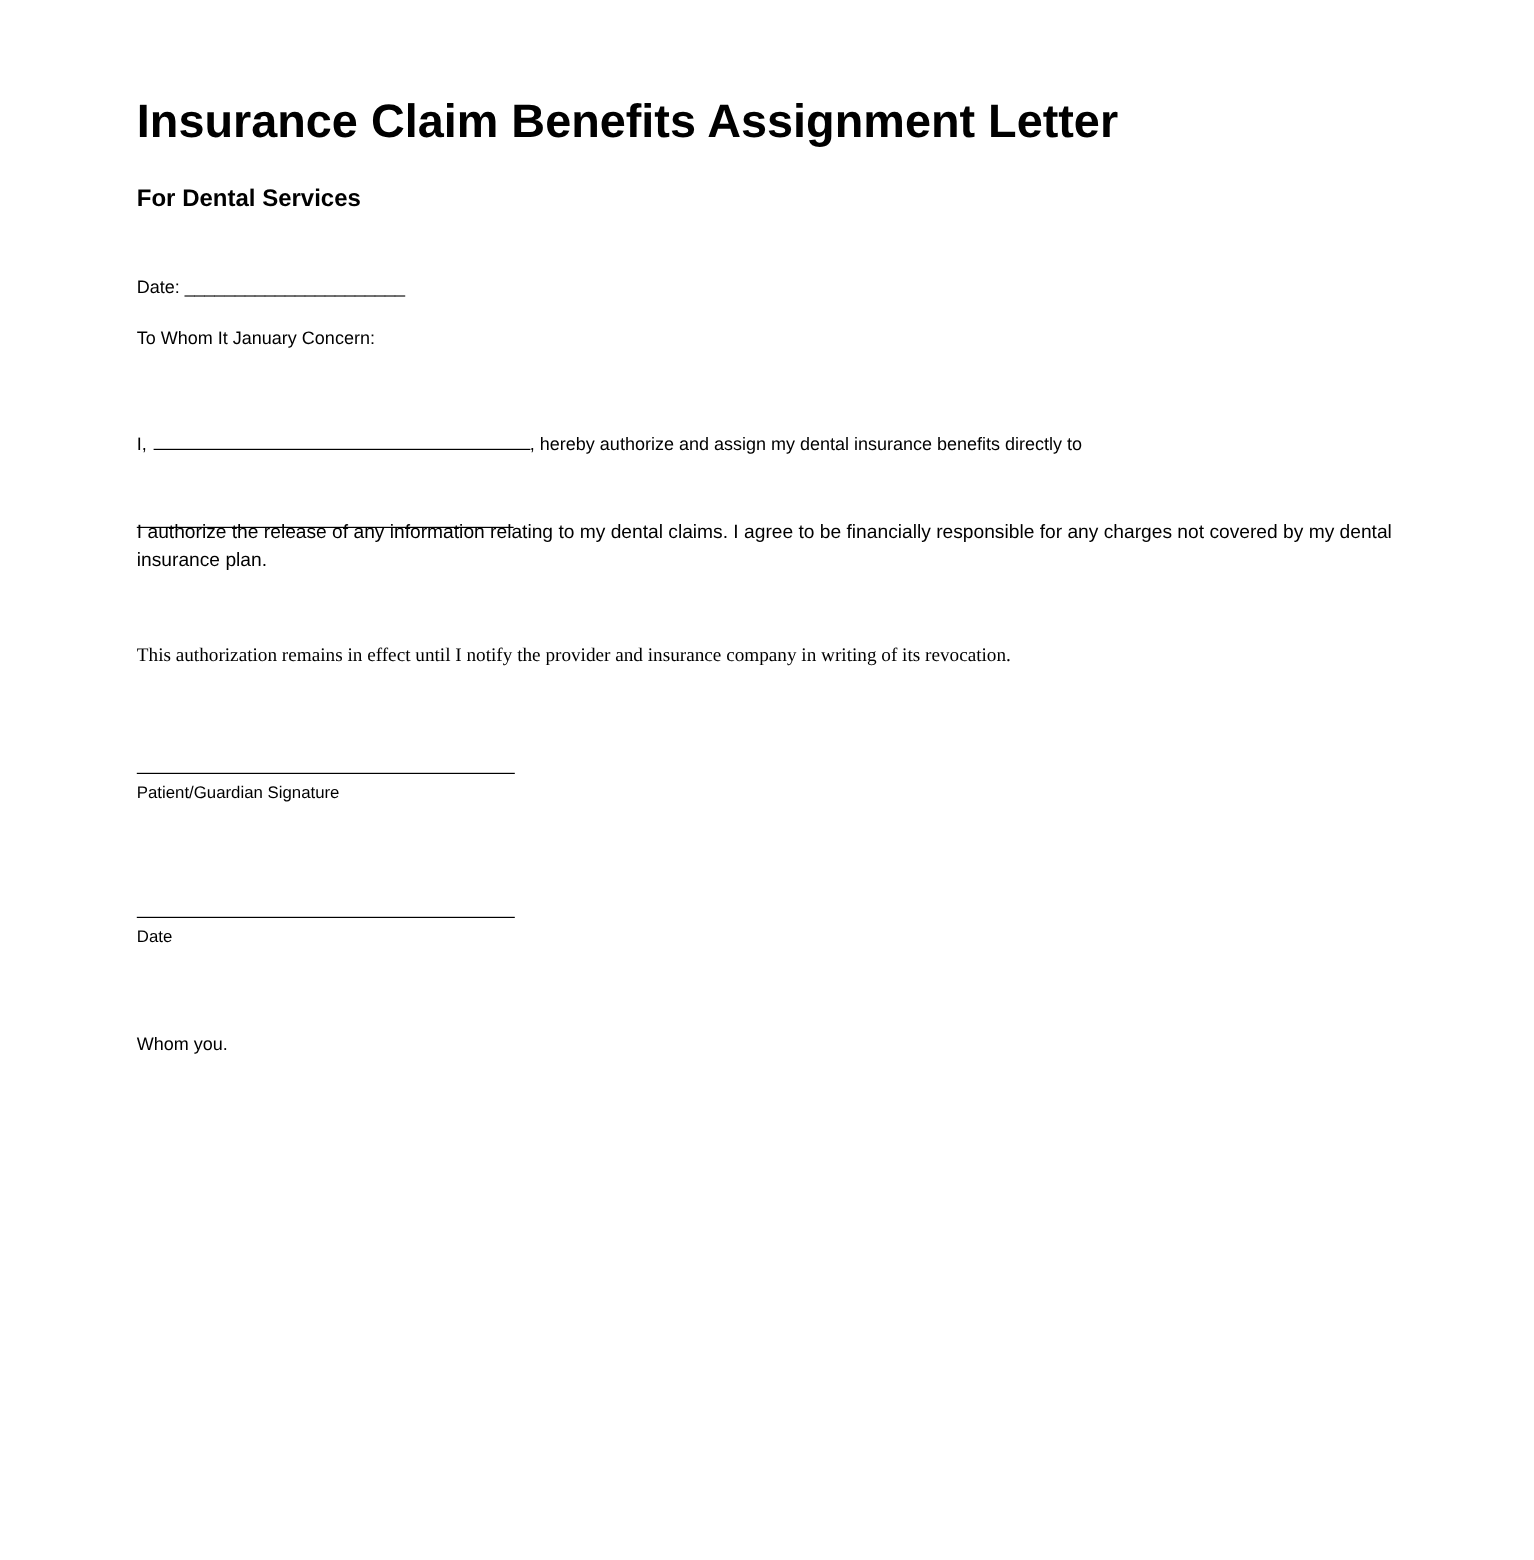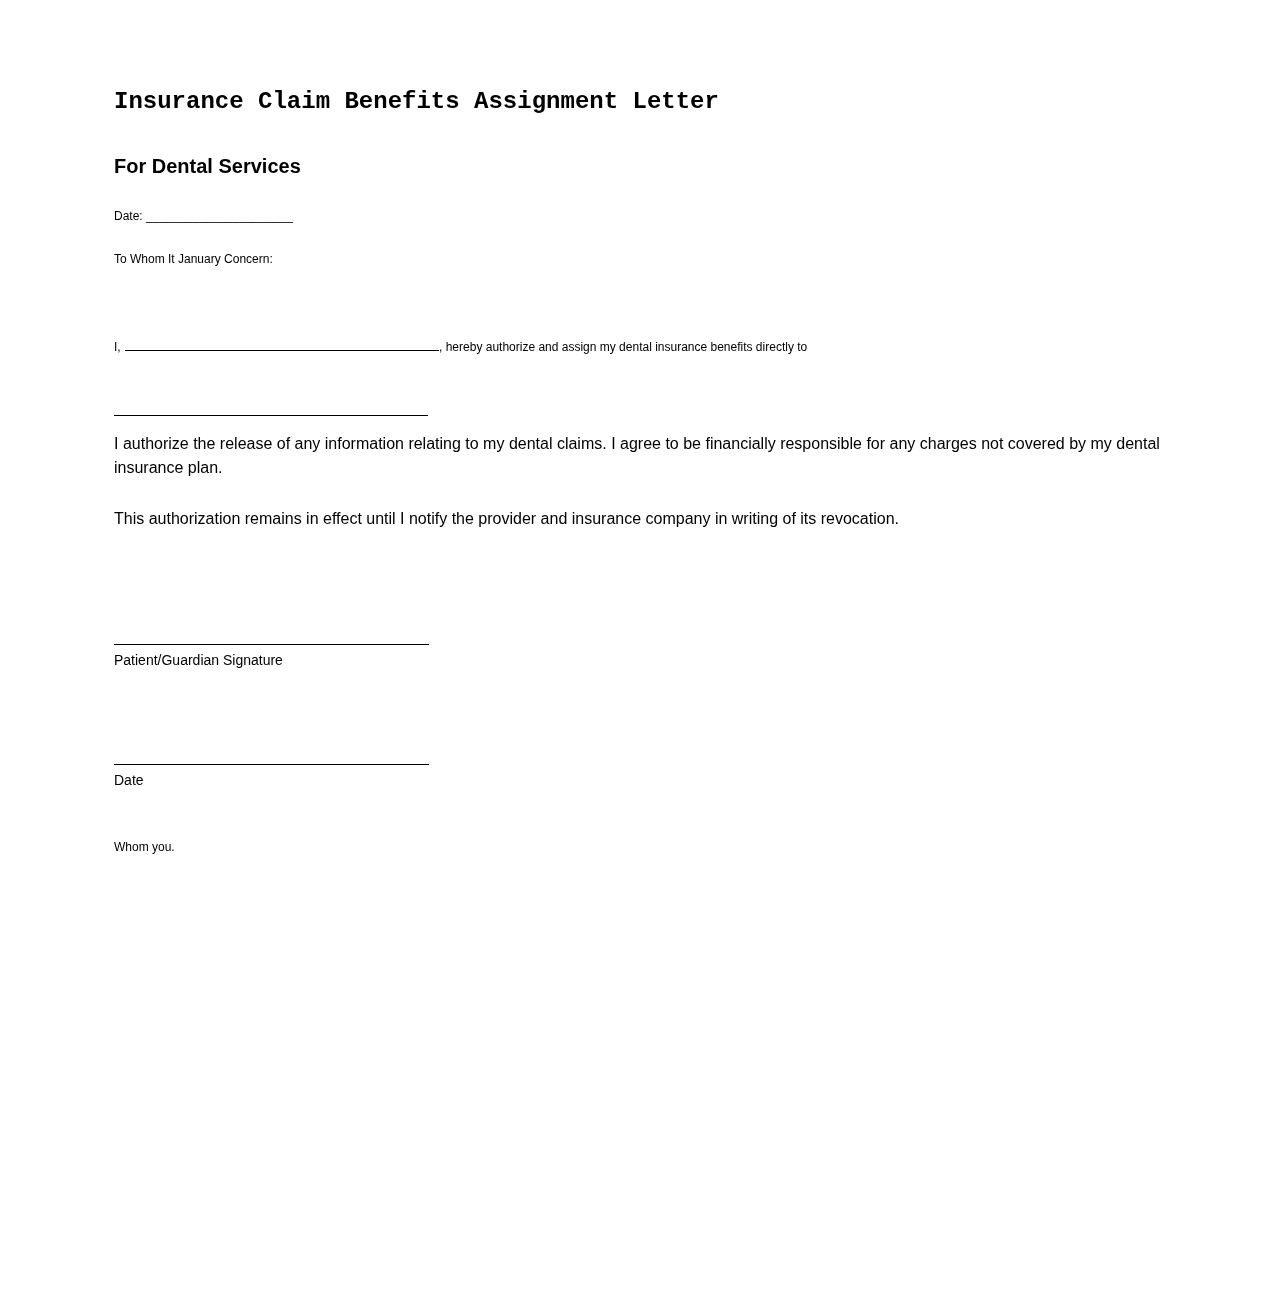--- a/index.html
+++ b/index.html
@@ -18,42 +18,42 @@
       position: absolute;
       left: 114px;
       top: 0;
       width: 1050px;
     }
     h1 {
       position: absolute;
       top: 83px;
       left: 0;
       margin: 0;
-      font-size: 24px;
+      font-size: 39px;
       font-weight: bold;
       line-height: 38px;
       white-space: nowrap;
-      font-family: Liberation Mono, monospace;
     }
     h2 {
       position: absolute;
       top: 152px;
       left: 0;
       margin: 0;
       font-size: 20px;
       font-weight: bold;
       line-height: 29px;
       white-space: nowrap;
     }
     .line {
       position: absolute;
       left: 0;
-      font-size: 12px;
+      font-size: 15px;
       line-height: 24px;
       white-space: nowrap;
+      margin-top: 24px;
     }
     .para {
       position: absolute;
       left: 0;
       width: 1050px;
       font-size: 16px;
       line-height: 24px;
     }
     .blank {
       display: inline-block;
@@ -99,21 +99,21 @@
     <span>I,</span>
     <span class="blank" style="width:314px; margin-left:1px; height:19px;"></span><span>, hereby authorize and assign my dental insurance benefits directly to</span>
   </div>
 
   <div class="line" style="top:396px;">
     <span class="blank" style="width:314px; height:19px;"></span>
   </div>
 
   <div class="para" style="top:432px;">I authorize the release of any information relating to my dental claims. I agree to be financially responsible for any charges not covered by my dental insurance plan.</div>
 
-  <div class="para" style="top:507px;">This authorization remains in effect until I notify the provider and insurance company in writing of its revocation.</div>
+  <div class="para" style="top:535px;font-family:Liberation Serif, serif;">This authorization remains in effect until I notify the provider and insurance company in writing of its revocation.</div>
 
   <div class="sig-line" style="top:644px;"></div>
   <div class="sig-label" style="top:651px;">Patient/Guardian Signature</div>
 
   <div class="sig-line" style="top:764px;"></div>
   <div class="sig-label" style="top:771px;">Date</div>
 
   <div class="line" style="top:835px;">Whom you.</div>
 
 </div>

